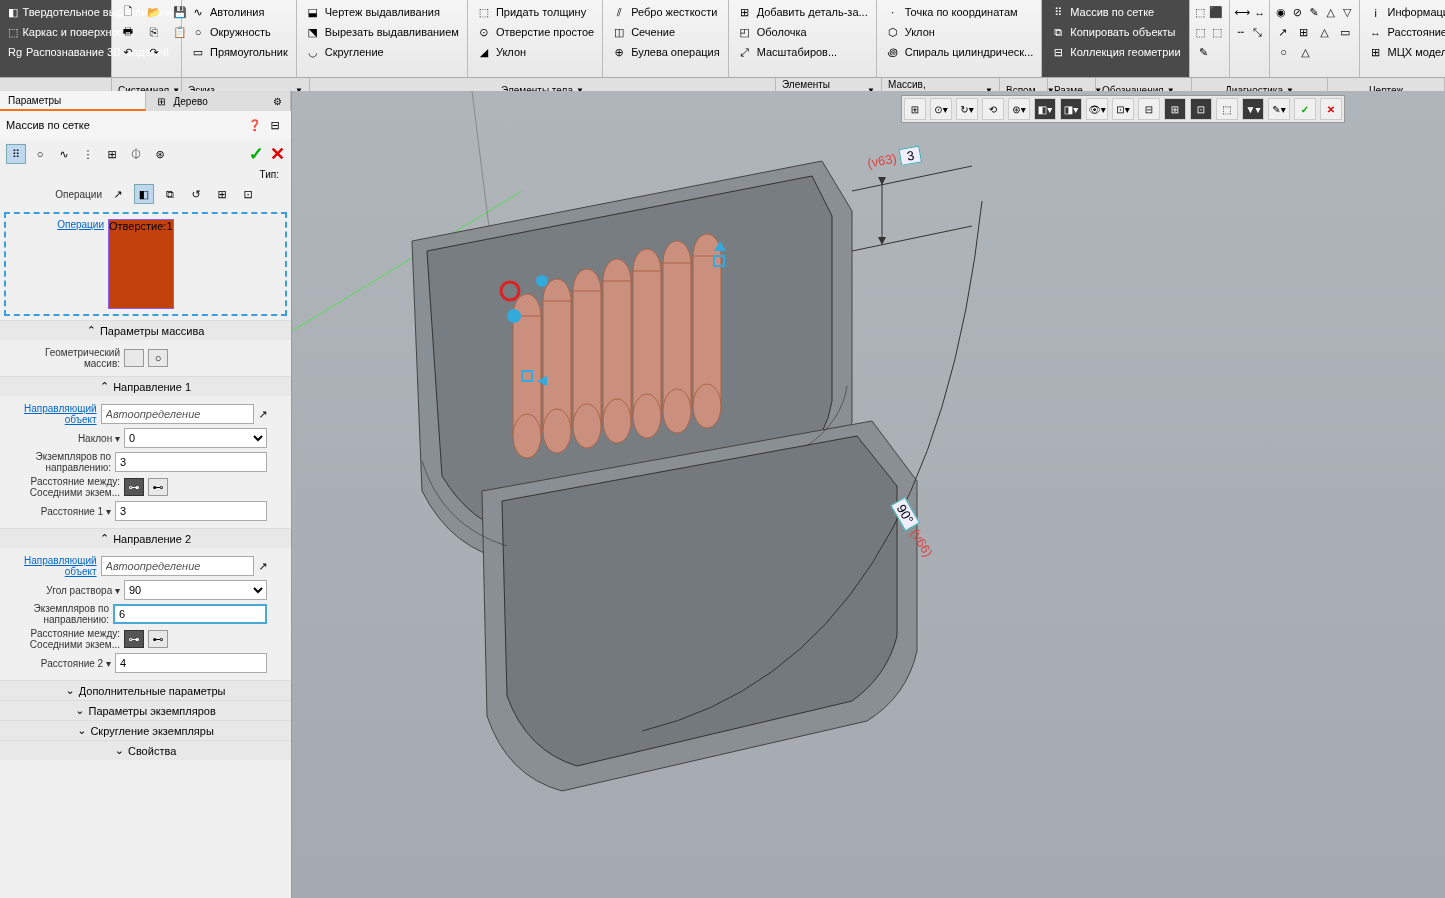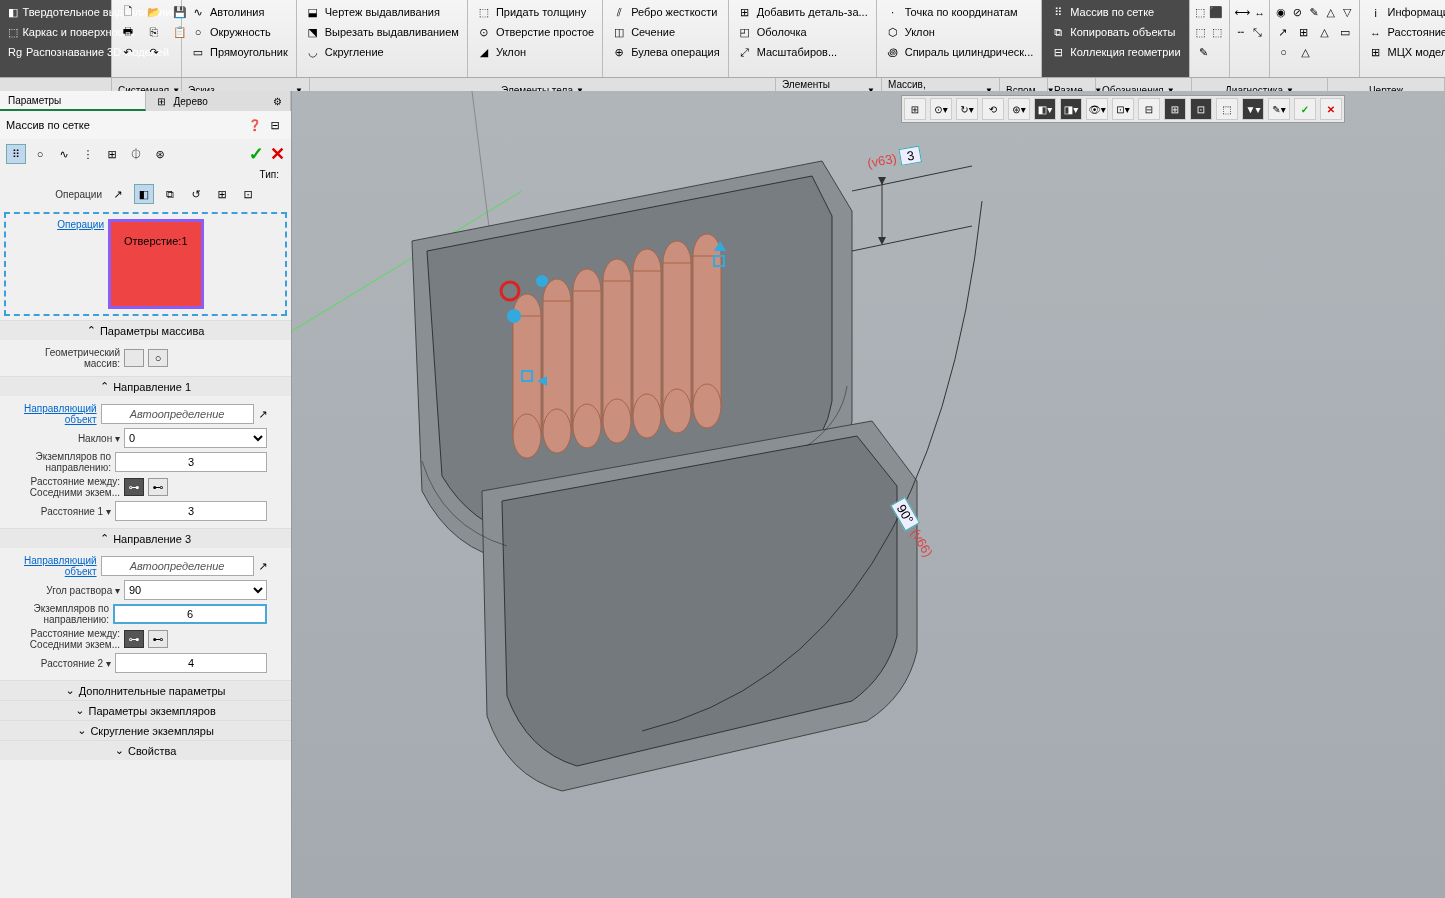--- a/index.html
+++ b/index.html
@@ -14,43 +14,43 @@
 .rbtn { display: flex; align-items: center; gap: 4px; padding: 2px 4px; cursor: pointer; white-space: nowrap; font-size: 11px; }
 .ricon { width: 16px; height: 16px; display: inline-flex; align-items: center; justify-content: center; }
 .ribbon-label-row { display: flex; background: #e0e0e0; border-bottom: 1px solid #aaa; font-size: 10px; }
 .ribbon-label { padding: 1px 6px; border-right: 1px solid #bbb; display: flex; align-items: center; }
 .ribbon-label .arrow { margin-left: 3px; font-size: 8px; }
 
 
 .params-panel { position: absolute; left: 0; top: 91px; width: 292px; background: #f0f0f0; border-right: 1px solid #999; height: calc(100% - 91px); overflow-y: auto; }
 .panel-tabs { display: flex; background: #ddd; }
 .panel-tab { padding: 2px 8px; border-right: 1px solid #bbb; font-size: 10px; cursor: pointer; flex: 1; text-align: left; display: flex; align-items: center; gap: 4px; }
-.panel-tab.active { background: #f5f5f5; border-bottom: 2px solid #15803d; }
+.panel-tab.active { background: #f5f5f5; border-bottom: 2px solid #f97316; }
 .panel-title-row { background: #f5f5f5; padding: 4px 6px; display: flex; justify-content: space-between; align-items: center; }
 .icon-row { display: flex; gap: 6px; padding: 4px 6px; align-items: center; }
 .icon-btn { width: 20px; height: 20px; display: inline-flex; align-items: center; justify-content: center; cursor: pointer; border: 1px solid transparent; }
 .icon-btn.active { background: #c0d8ef; border-color: #7aa; }
 .green-check { color: #0a0; font-size: 18px; font-weight: bold; }
 .red-x { color: #d00; font-size: 18px; font-weight: bold; }
 
 .section-header { background: #e8e8e8; padding: 3px 8px; font-size: 11px; cursor: pointer; border-top: 1px solid #ddd; display: flex; align-items: center; gap: 4px; text-align: center; justify-content: center; }
 .section-body { padding: 4px 24px; }
 .form-row { display: flex; align-items: center; margin: 3px 0; gap: 4px; }
 .form-label { width: 96px; text-align: right; font-size: 10px; color: #333; }
 .form-label.link { color: #0066cc; text-decoration: underline; cursor: pointer; }
-.form-input { flex: 1; height: 20px; border: 1px solid #aaa; padding: 0 4px; font-size: 11px; background: #fff; text-align: center; }
+.form-input { flex: 1; height: 20px; border: 1px solid #aaa; padding: 0 4px; font-size: 11px; background: #fff; }
 .form-input.italic { font-style: italic; color: #555; }
 .form-input.active { border: 2px solid #4aa8d8; }
 .form-select { flex: 1; height: 20px; border: 1px solid #aaa; background: #fff; font-size: 11px; }
 .small-icon-box { width: 20px; height: 18px; border: 1px solid #999; display: inline-flex; align-items: center; justify-content: center; background: #e8e8e8; cursor: pointer; }
 .small-icon-box.pressed { background: #555; color: #fff; border-color: #333; }
 
 
 .ops-area { margin: 4px; padding: 2px; border: 2px dashed #3aa0dd; }
-.ops-box { background: #ef4444; border: 3px solid #8b5cf6; min-height: 90px; padding: 13px; font-size: 11px; }
+.ops-box { background: #c2410c; border: 1px solid #8b5cf6; min-height: 90px; padding: 0; font-size: 11px; }
 .ops-label { text-align: right; font-size: 10px; padding-right: 12px; }
 
 
 .viewport { position: absolute; left: 292px; top: 91px; right: 0; bottom: 0; background: linear-gradient(#b0b5ba, #a5aab0); }
 .viewport-toolbar { position: absolute; top: 4px; right: 100px; display: flex; gap: 4px; background: #e8e8e8; padding: 2px; border: 1px solid #999; }
 .vt-btn { width: 22px; height: 22px; border: 1px solid #ccc; background: #f0f0f0; display: inline-flex; align-items: center; justify-content: center; cursor: pointer; font-size: 10px; }
 .vt-btn.dark { background: #3a3a3a; color: #fff; }
 
 svg.viewport-svg { width: 100%; height: 100%; }
 
@@ -391,21 +391,21 @@
       <span class="small-icon-box">⊷</span>
     </div>
     <div class="form-row">
       <span class="form-label"><span>Расстояние 1</span> ▾</span>
       <input class="form-input" value="3" style="">
     </div>
   </div>
 
   <div class="section-header">
       <span>⌃</span>
-      <span>Направление 3</span>
+      <span>Направление 2</span>
     </div>
   <div class="section-body">
     <div class="form-row">
       <span class="form-label link">Направляющий объект</span>
       <input class="form-input italic" value="Автоопределение" style="">
       <span class="icon-btn">↗</span>
     </div>
     <div class="form-row">
       <span class="form-label"><span>Угол раствора</span> ▾</span>
       <select class="form-select"><option>90</option></select>

